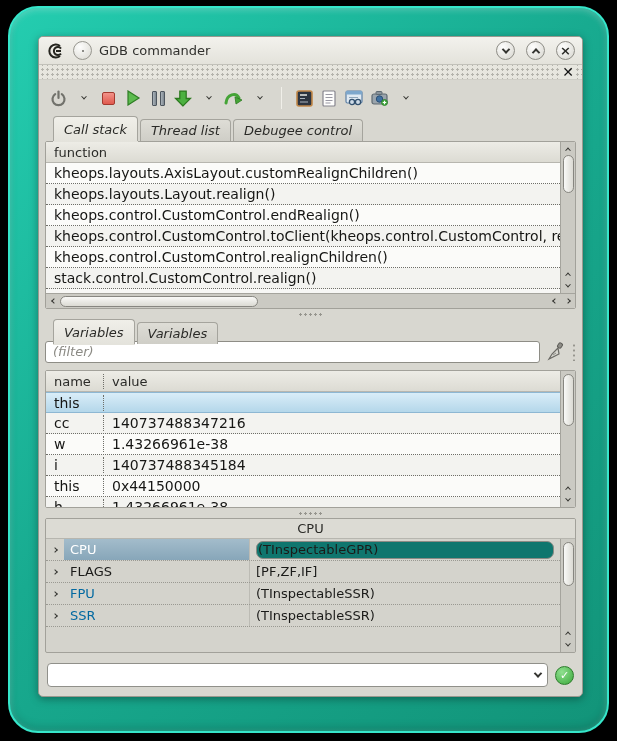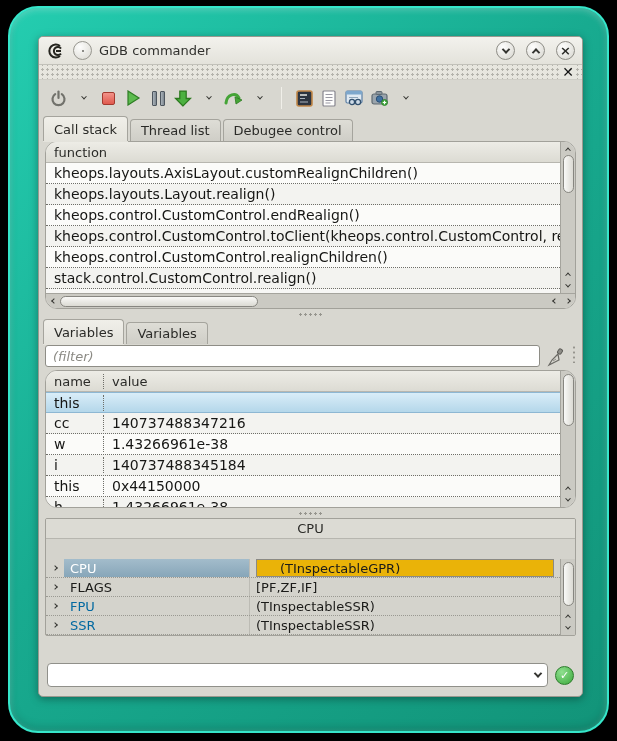--- a/index.html
+++ b/index.html
@@ -37,27 +37,27 @@
   
   .toolbar { height:36px; flex:0 0 auto; display:flex; align-items:center; padding:0 10px; gap:7px; }
   .tool { display:flex; align-items:center; justify-content:center; min-width:18px; height:24px; }
   .drop { margin-left:2px; }
   .tb-sep { width:1px; height:22px; background:#b2b1aa; border-right:1px solid #f0efe9; margin:0 6px; }
   .stop-sq { width:13px; height:13px; background:linear-gradient(#f2938a,#e05a4e); border:1px solid #a33a2f; border-radius:2px; }
   .pause-bars { display:flex; gap:3px; }
   .pause-bars i { width:5px; height:15px; background:linear-gradient(90deg,#aab3ba,#7e8890); border:1px solid #4d565e; border-radius:1px; }
 
   
-  .tabs { display:flex; align-items:flex-end; padding:0 4px; height:25px; flex:0 0 auto; position:relative; z-index:2; }
+  .tabs { display:flex; align-items:flex-end; padding:0 14px; height:25px; flex:0 0 auto; position:relative; z-index:2;font-style:italic; }
   .tab { font-size:13px; color:#2b2b28; padding:3px 10px 4px; background:linear-gradient(#deddd6,#cfcec7);
          border:1px solid #a5a49d; border-bottom:none; border-radius:4px 4px 0 0; margin-right:2px; height:22px; }
   .tab.active { background:linear-gradient(#f0efe9,#e4e3dc); height:25px; padding-top:5px; box-shadow:0 1px 0 #e4e3dc; }
 
   
-  .panel { margin:0 6px; background:#f7f7f5; border:1px solid #a2a19a; border-radius:12px; display:flex; flex:0 0 auto; position:relative; overflow:hidden; }
+  .panel { margin:0 6px; background:#f7f7f5; border:1px solid #a2a19a; border-radius:2px; display:flex; flex:0 0 auto; position:relative; overflow:hidden; }
   .panel-main { flex:1; display:flex; flex-direction:column; overflow:hidden; }
   .grid-header { height:21px; flex:0 0 auto; background:linear-gradient(#edece6,#dcdbd3); border-bottom:1px solid #b7b6af;
                  display:flex; align-items:center; font-size:13px; color:#2b2b28; padding:0 8px; }
   .rows { flex:1; overflow:hidden; }
   .row { height:21px; display:flex; align-items:center; font-size:14px; color:#161614; padding:0 8px;
          border-bottom:1px dotted #6e6e68; background:#fbfbf9; white-space:nowrap; overflow:hidden; }
   .row:nth-child(even) { background:#f3f3f0; }
   .row.selected { background:linear-gradient(#d9edf8,#b4d7ea); border-top:1px solid #8db7d3; border-bottom:1px solid #8db7d3; }
 
   
@@ -66,21 +66,21 @@
   .sb-thumb-v { width:11px; background:linear-gradient(90deg,#f9f9f7,#dbdad3); border:1px solid #878680; border-radius:6px; }
   .sb-thumb-h { height:11px; background:linear-gradient(#f9f9f7,#dbdad3); border:1px solid #878680; border-radius:6px; }
   .sb-btn { width:13px; height:12px; display:flex; align-items:center; justify-content:center; flex:0 0 auto; }
   .sb-spring { flex:1; }
 
   
   .splitter { height:10px; flex:0 0 auto; display:flex; align-items:center; justify-content:center; }
   .splitter i { width:26px; height:3px; background-image:radial-gradient(circle,#96958e 1px,transparent 1.2px); background-size:5px 3px; }
 
   
-  .filter-row { height:26px; flex:0 0 auto; display:flex; padding:1px 6px 12px; gap:6px; }
+  .filter-row { height:26px; flex:0 0 auto; display:flex; align-items:center; padding:1px 6px 12px; gap:6px; }
   .filter-input { flex:1; height:22px; background:#fff; border:1px solid #8e8d86; border-radius:3px; padding:0 7px;
                   font-size:13px; font-family:inherit; color:#222; }
   .filter-input::placeholder { color:#8b8a84; font-style:italic; }
   .edge-dots { width:4px; height:18px; background-image:radial-gradient(circle,#96958e 1px,transparent 1.2px); background-size:4px 5px; }
 
   
   .name-col { width:50px; flex:0 0 auto; border-right:1px dotted #6e6e68; overflow:hidden; }
   .cellpad { padding-right:6px; }
 
   
@@ -89,21 +89,21 @@
                background:#dcdbd4; border-bottom:1px solid #b7b6af; }
   .cpu-body { display:flex; flex:1; overflow:hidden; }
   .cpu-rows { flex:1; display:flex; flex-direction:column; }
   .cpu-row { height:22px; display:flex; align-items:center; font-size:13px; border-bottom:1px dotted #9a9992; }
   .cpu-exp { width:18px; display:flex; align-items:center; justify-content:center; flex:0 0 auto; }
   .cpu-name { width:186px; flex:0 0 auto; height:100%; display:flex; align-items:center; padding:0 6px; color:#1b1b19;
               border-right:1px solid #bcbbb4; }
   .cpu-row.selected .cpu-name { background:linear-gradient(#a3bccb,#87a6b9); color:#fff; }
   .cpu-row.disabled .cpu-name { color:#0369a1; }
   .cpu-val { flex:1; padding:0 6px; color:#1b1b19; display:flex; align-items:center; height:100%; }
-  .cpu-val-edit { flex:1; background:#eab308; border:1px solid #8b8a84; border-radius:0; height:18px; display:flex; align-items:center; padding:0 23px; color:#1b1b19; }
+  .cpu-val-edit { flex:1; background:#0f766e; border:1px solid #8b8a84; border-radius:7px; height:18px; display:flex; align-items:center; padding:0 1px; color:#1b1b19; }
 
   
   .cmd-row { height:34px; flex:0 0 auto; display:flex; align-items:center; padding:0 8px 8px; gap:7px; margin-top:auto; }
   .combo { flex:1; height:24px; background:#fff; border:1px solid #90908a; border-radius:4px; display:flex; align-items:center; padding:0 6px; }
   .combo-input { flex:1; border:none; outline:none; font-size:13px; font-family:inherit; background:transparent; }
   .ok-btn { width:19px; height:19px; border-radius:50%; background:radial-gradient(circle at 35% 30%,#8fe08f,#3aa83a);
             border:1px solid #2c7d2c; color:#fff; font-size:11px; display:flex; align-items:center; justify-content:center; }
 </style>
 </head>
 <body>
@@ -334,21 +334,21 @@
       <span class="sb-btn">
           <i class="chev down sm"></i>
         </span>
     </div>
   </div>
 
   <div class="splitter">
       <i></i>
     </div>
 
-  <div class="cpu-panel" style="height:118px;gap:20px;">
+  <div class="cpu-panel" style="height:135px;">
     <div class="cpu-title">CPU</div>
     <div class="cpu-body">
       <div class="cpu-rows">
         <div class="cpu-row selected">
           <span class="cpu-exp">
               <i class="chev sm right"></i>
             </span>
           <span class="cpu-name">CPU</span>
           <span class="cpu-val">
               <span class="cpu-val-edit">(TInspectableGPR)</span>

